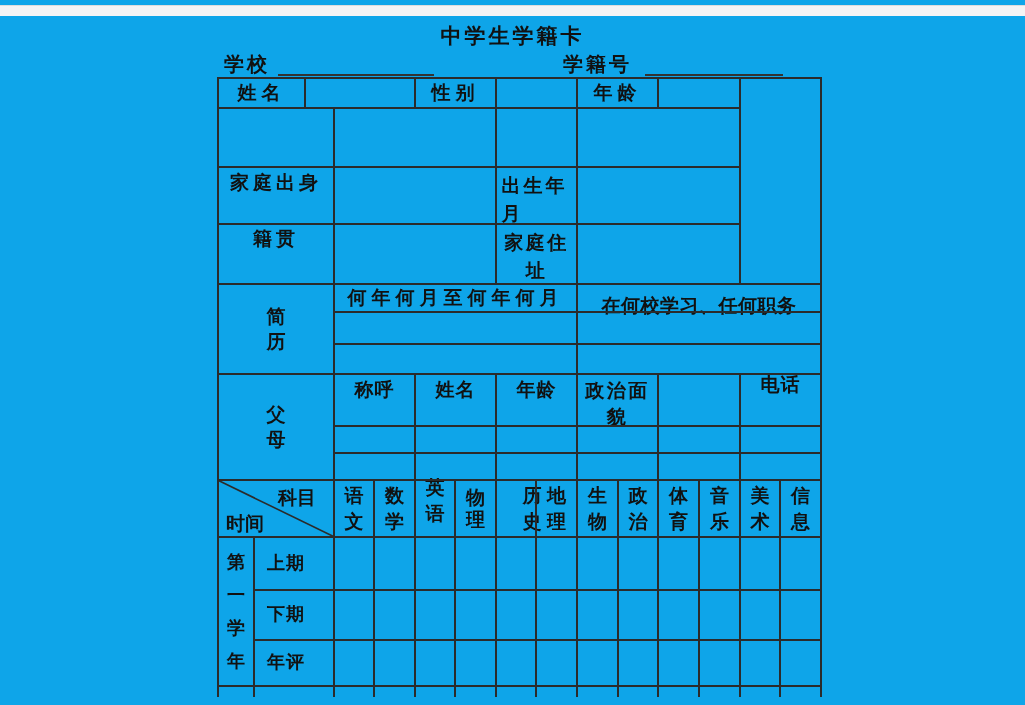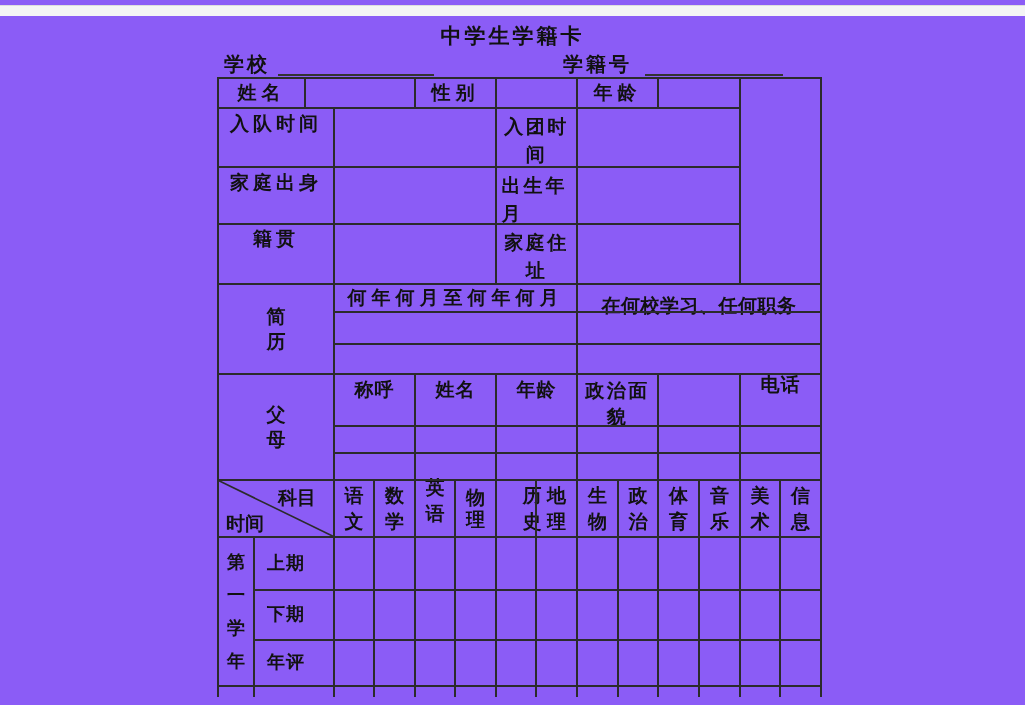--- a/index.html
+++ b/index.html
@@ -1,16 +1,16 @@
 <!DOCTYPE html>
 <html><head>
 <meta charset="utf-8">
 <style>
   html,body{margin:0;padding:0;background:#ffffff;}
-  #page{position:relative;width:1025px;height:705px;background:#8b5cf6;overflow:hidden;
+  #page{position:relative;width:1025px;height:705px;background:#0ea5e9;overflow:hidden;
         font-family:"Liberation Sans",sans-serif;color:#111111;}
   .strip{position:absolute;left:0;top:5px;width:1025px;height:10px;background:#f4f4f5;border-top:1px solid #dddddd;}
   .cell{position:absolute;display:flex;align-items:center;justify-content:center;
         font-weight:700;color:#111111;line-height:1.2;}
   .topalign{align-items:flex-start;}
   .leftalign{justify-content:flex-start;}
   .wrapbox{display:block;width:70px;word-break:break-all;text-align:center;line-height:28px;}
   .wrapleft{text-align:left;}
   .stack{display:block;width:22px;word-break:break-all;text-align:center;}
   .gl{position:absolute;background:#2b2b2b;}
@@ -36,25 +36,21 @@
   <div class="uline" style="left:645px;top:74px;width:138px;"></div>
 
   <div class="cell" style="left:218px;top:78px;width:87px;height:30px;font-size:19px;letter-spacing:5px;">姓名</div>
   <div class="cell" style="left:305px;top:78px;width:111px;height:30px;"></div>
   <div class="cell" style="left:415px;top:78px;width:81px;height:30px;font-size:19px;letter-spacing:5px;">性别</div>
   <div class="cell" style="left:496px;top:78px;width:81px;height:30px;"></div>
   <div class="cell" style="left:577px;top:78px;width:81px;height:30px;font-size:19px;letter-spacing:5px;">年龄</div>
   <div class="cell" style="left:658px;top:78px;width:82px;height:30px;"></div>
   <div class="cell" style="left:740px;top:78px;width:81px;height:206px;"></div>
 
-  <div class="cell topalign" style="left:218px;top:108px;width:116px;height:59px;padding-top:5px;box-sizing:border-box;font-size:19px;letter-spacing:4px;">入队时间</div>
   <div class="cell" style="left:334px;top:108px;width:162px;height:59px;"></div>
-  <div class="cell topalign" style="left:496px;top:108px;width:81px;height:59px;padding-top:5px;box-sizing:border-box;font-size:19px;letter-spacing:2.5px;">
-    <span class="wrapbox">入团时间</span>
-  </div>
   <div class="cell" style="left:577px;top:108px;width:163px;height:59px;"></div>
 
   <div class="cell topalign" style="left:218px;top:167px;width:116px;height:57px;padding-top:5px;box-sizing:border-box;font-size:19px;letter-spacing:4px;">家庭出身</div>
   <div class="cell" style="left:334px;top:167px;width:162px;height:57px;"></div>
   <div class="cell topalign" style="left:496px;top:167px;width:81px;height:57px;padding-top:5px;box-sizing:border-box;font-size:19px;letter-spacing:3px;">
     <span class="wrapbox wrapleft">出生年月</span>
   </div>
   <div class="cell" style="left:577px;top:167px;width:163px;height:57px;"></div>
 
   <div class="cell topalign" style="left:218px;top:224px;width:116px;height:60px;padding-top:4px;box-sizing:border-box;font-size:19px;letter-spacing:4px;">籍贯</div>

